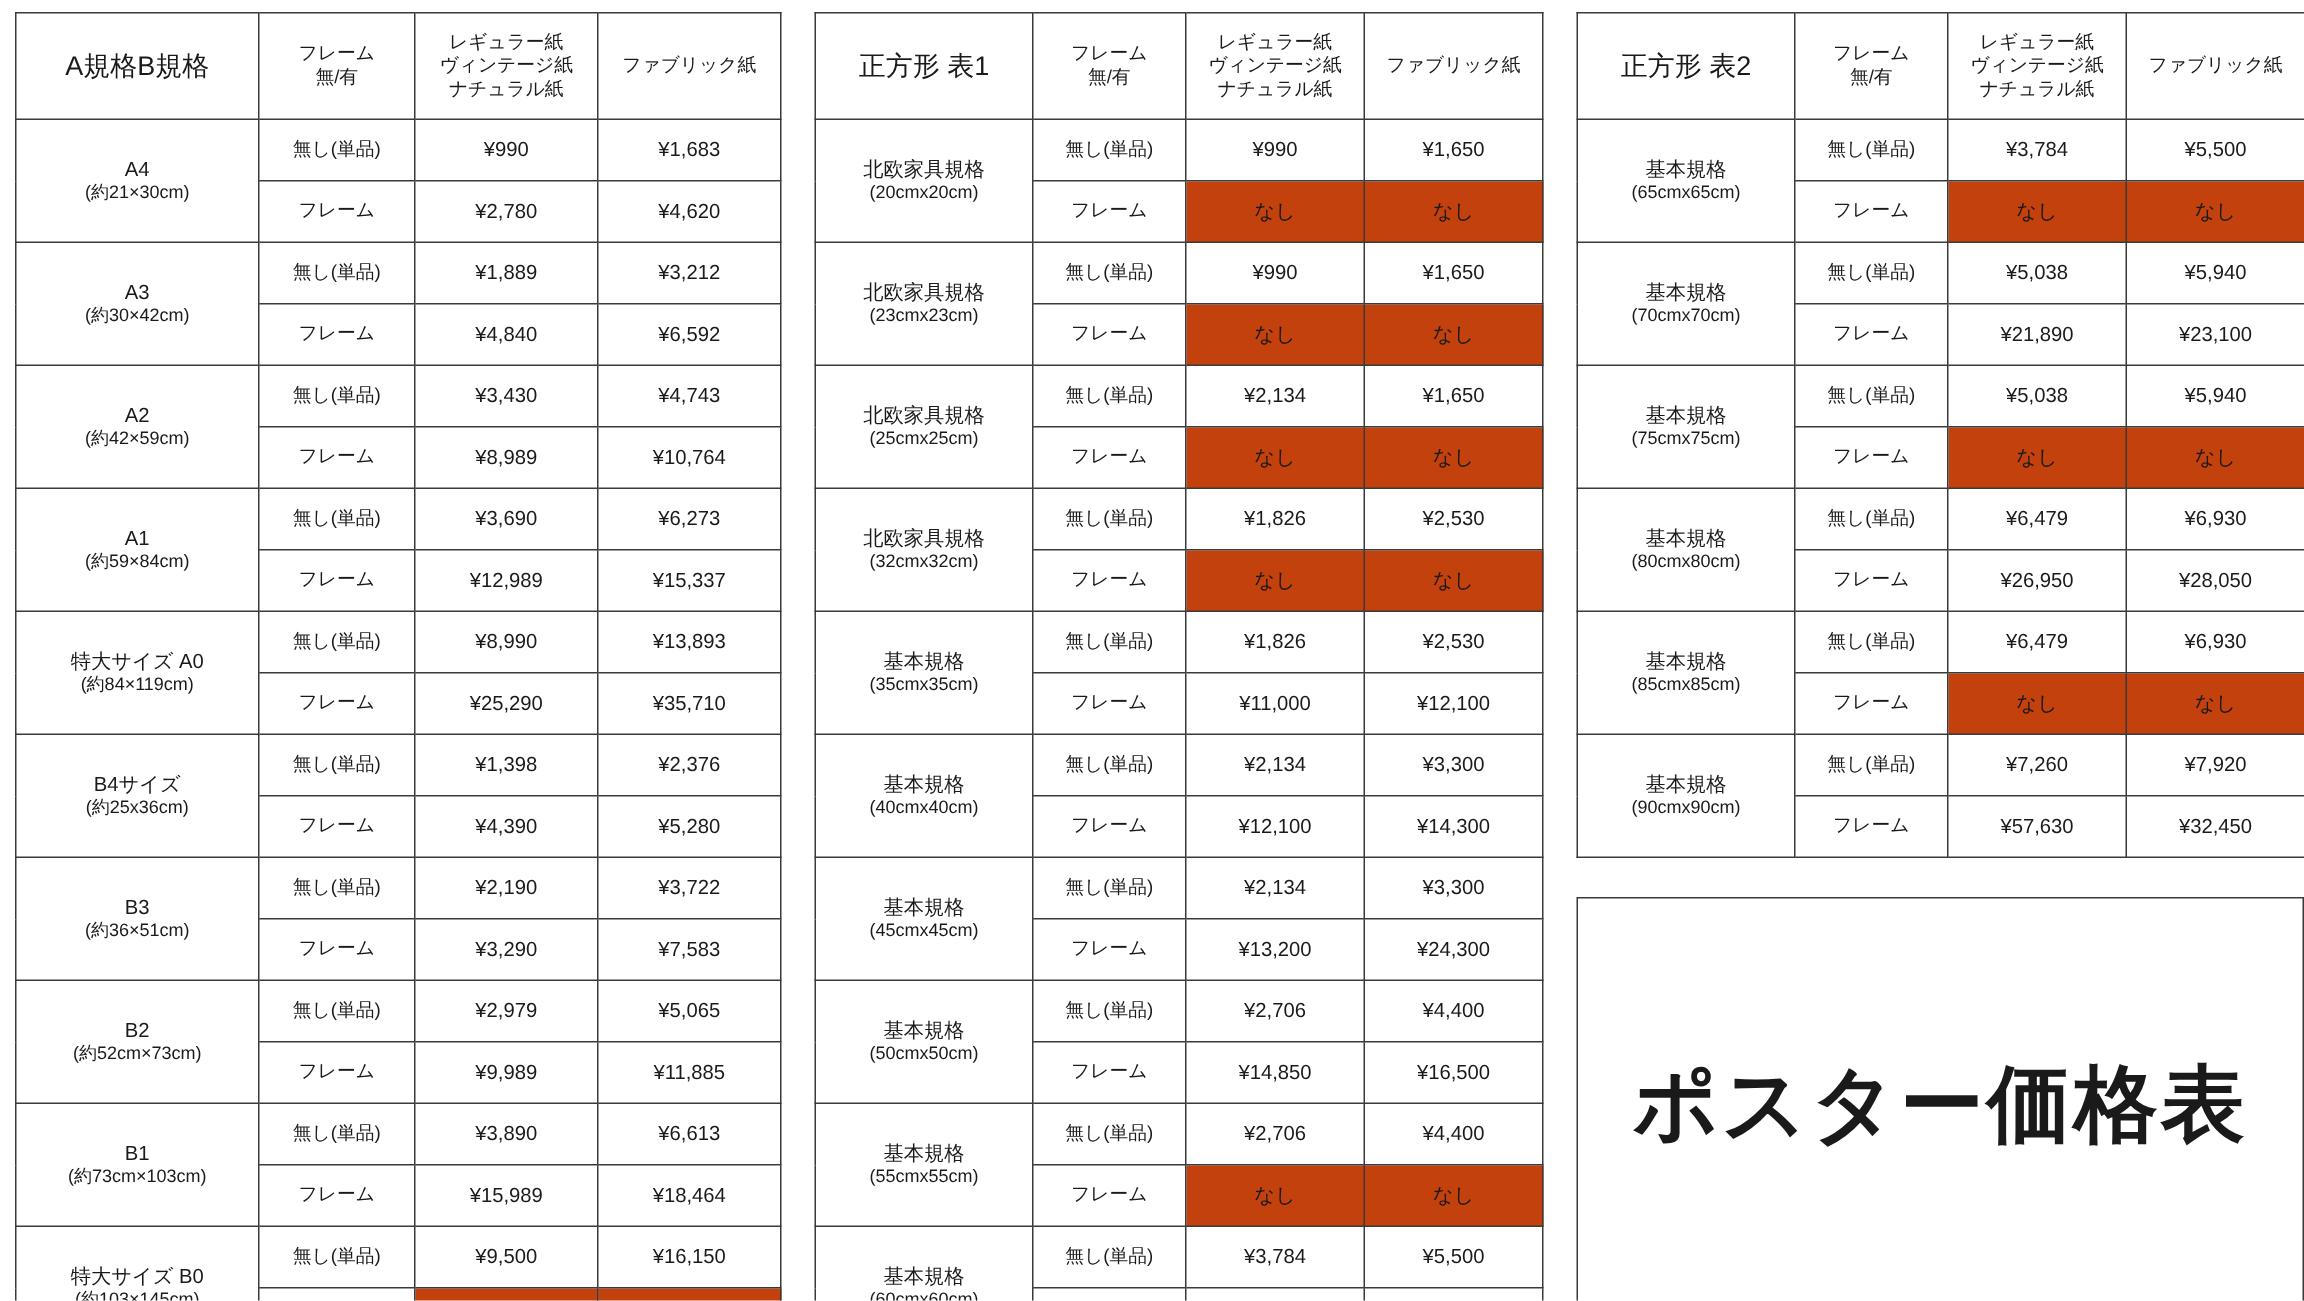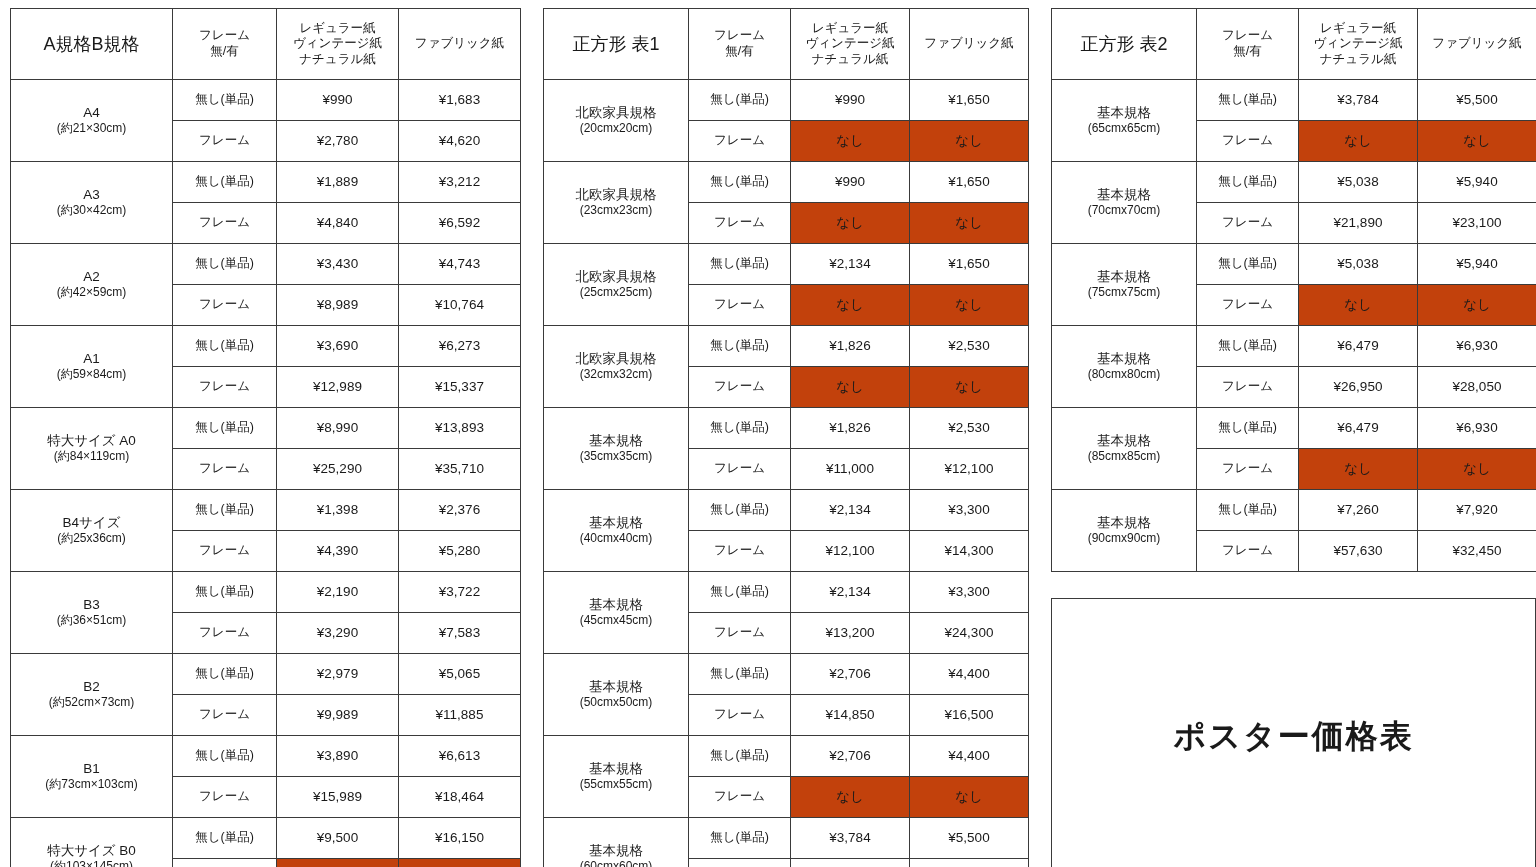--- a/index.html
+++ b/index.html
@@ -81,21 +81,21 @@
   .title-box {
     width: 483px;
     height: 276px;
     border: 1px solid #3a3a3a;
     display: flex;
     align-items: center;
     justify-content: center;
     background: #fff;
   }
   .title-box .title-text {
-    font-size: 32px;
+    font-size: 56px;
     font-weight: bold;
     letter-spacing: 2px;
   }
 </style>
 </head>
 <body>
 
 <div class="page">
 
   <div class="col">

